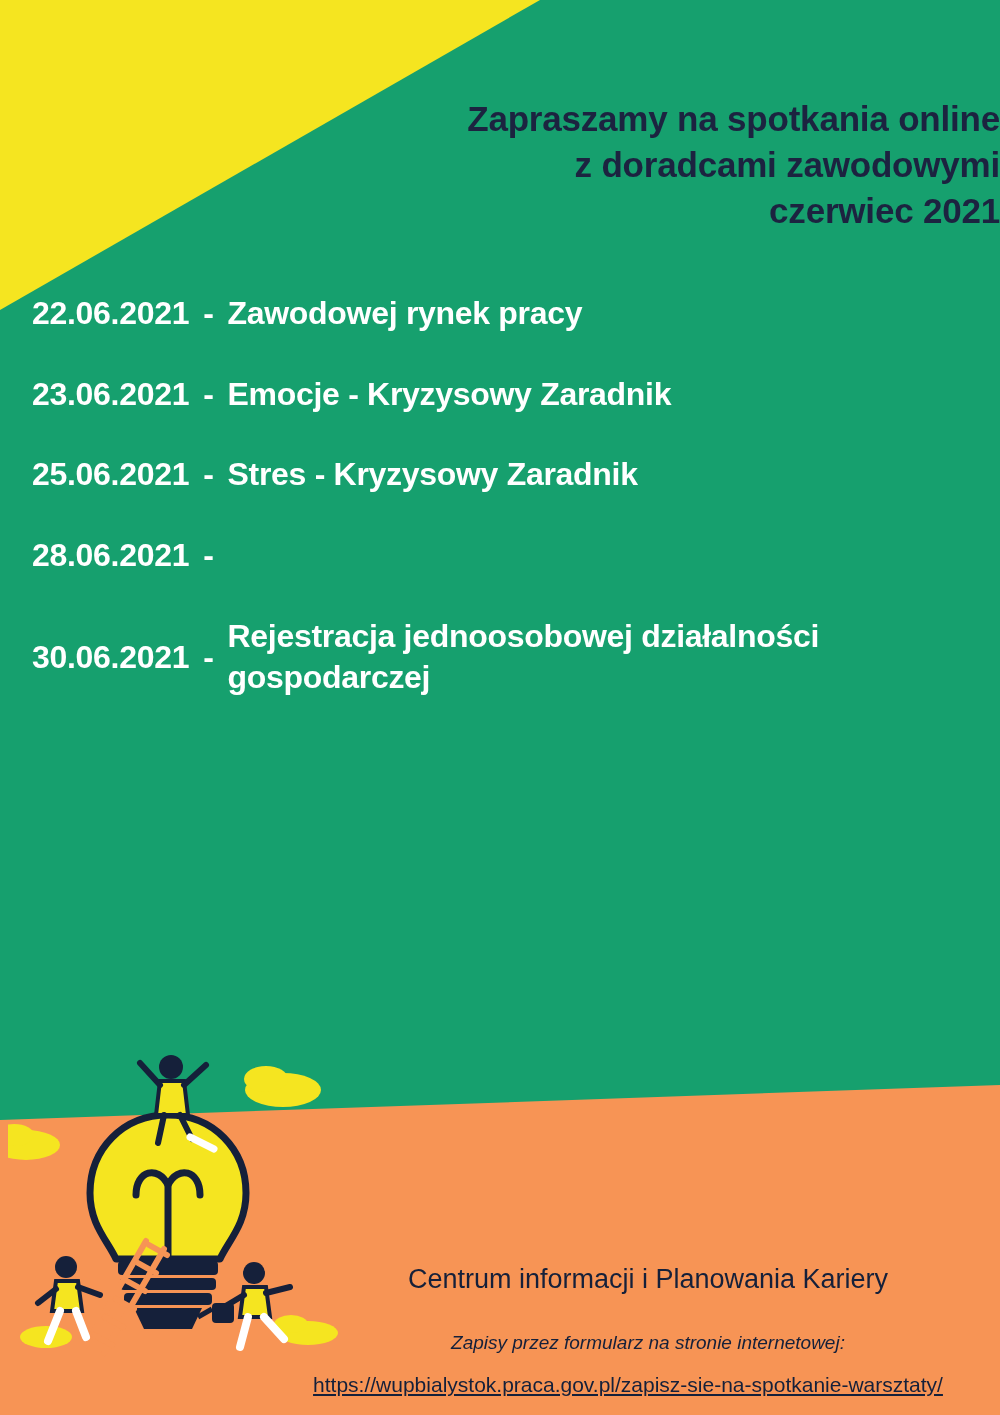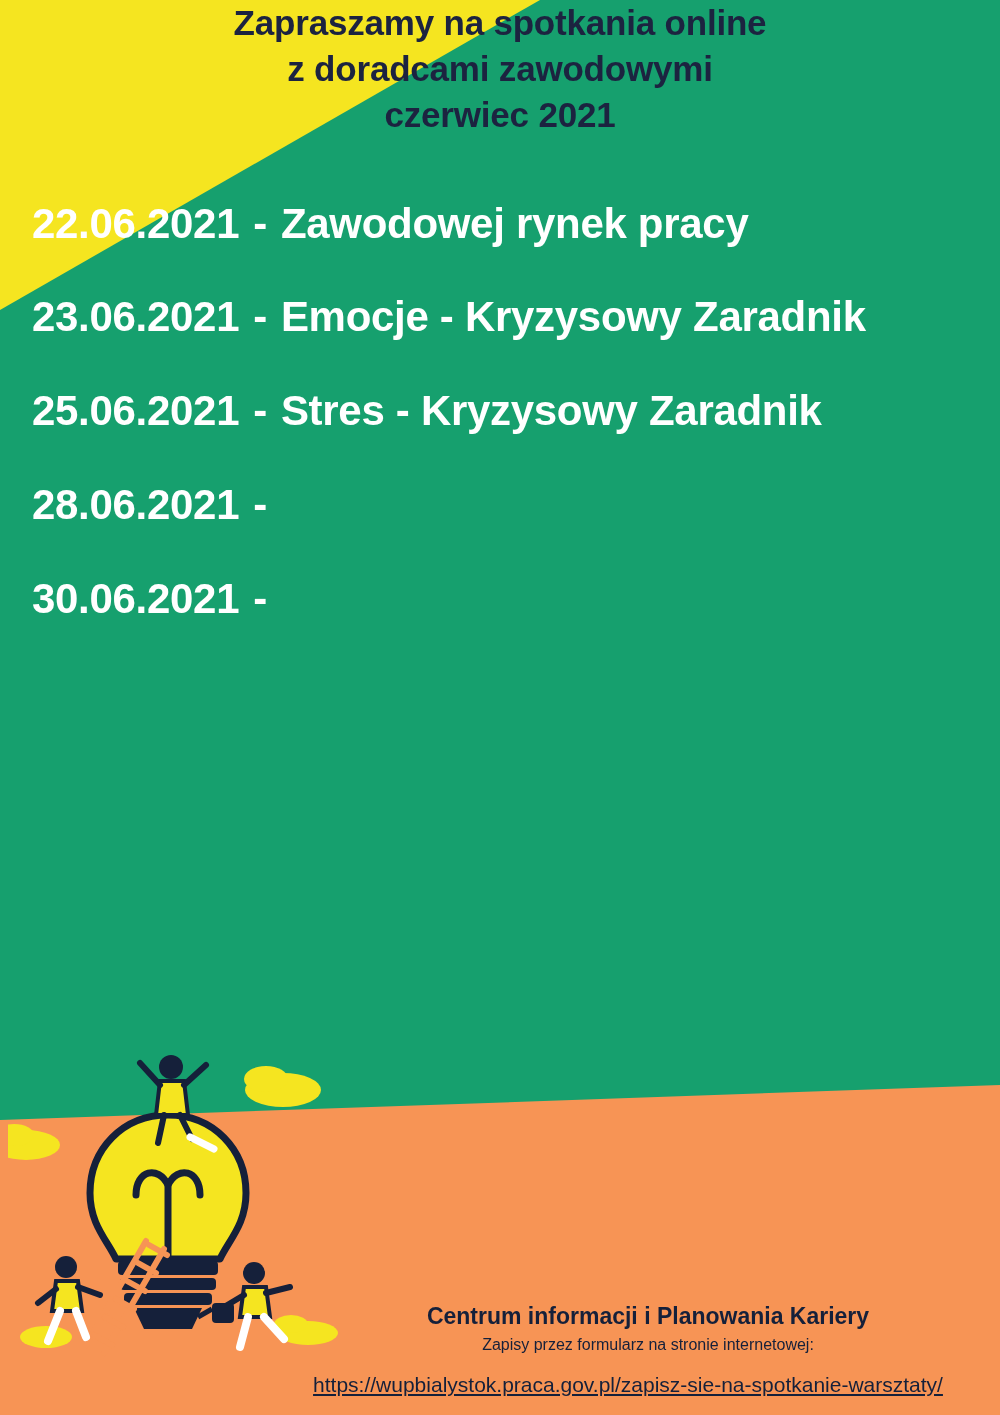--- a/index.html
+++ b/index.html
@@ -29,70 +29,73 @@
     width: 1000px; height: 330px;
     background: #f79455;
     clip-path: polygon(0 35px, 1000px 0, 1000px 330px, 0 330px);
     z-index: 0;
   }
 
   
   .content { position: relative; z-index: 2; }
 
   .headline {
-    text-align: center;
+    padding-top: 96px;
+    text-align: right;
     color: #1c2340;
     font-size: 35px;
     font-weight: bold;
     line-height: 1.32;
     letter-spacing: -0.2px;
   }
   .headline span { display: block; }
 
   .sessions {
     margin-top: 58px;
     padding: 0 32px;
   }
   .session {
     display: flex;
     align-items: center;
     color: #ffffff;
-    font-size: 42px;
+    font-size: 32px;
     font-weight: bold;
     line-height: 1.28;
     margin-bottom: 40px;
     letter-spacing: -0.3px;
   }
   .session .date { white-space: nowrap; }
   .session .dash { margin: 0 14px; }
   .session .title { max-width: 640px; }
 
   
   .footer {
     position: absolute;
     right: 22px;
     bottom: 18px;
     width: 660px;
     text-align: center;
     color: #15203a;
     z-index: 3;
   }
   .org {
-    font-size: 23px;
-    font-weight: bold;
+    font-size: 27px;
+    font-weight: normal;
     line-height: 1.42;
   }
   .addr {
     font-size: 21px;
     line-height: 1.5;
     margin-top: 2px;
   }
   .signup {
-    font-size: 16px;
+    margin-top: 30px;
+    font-size: 19px;
     line-height: 1.5;
+    font-style: italic;
   }
   .link {
     display: block;
     font-size: 21px;
     text-decoration: underline;
     color: #15203a;
     margin-top: 16px;
     white-space: nowrap;
     margin-left: -40px;
   }
@@ -142,20 +145,21 @@
     </div>
 
     <div class="session">
       <span class="date">28.06.2021</span>
       <span class="dash">-</span>
     </div>
 
     <div class="session">
       <span class="date">30.06.2021</span>
       <span class="dash">-</span>
+      <span class="title">Rejestracja jednoosobowej działalności gospodarczej</span>
     </div>
 
   </div>
 </div>
 
 <div class="illustration">
   <svg viewBox="0 0 340 330" width="340" height="330" xmlns="http://www.w3.org/2000/svg">
 
     <g fill="#f5e520">
       <ellipse cx="275" cy="45" rx="38" ry="17"></ellipse>

